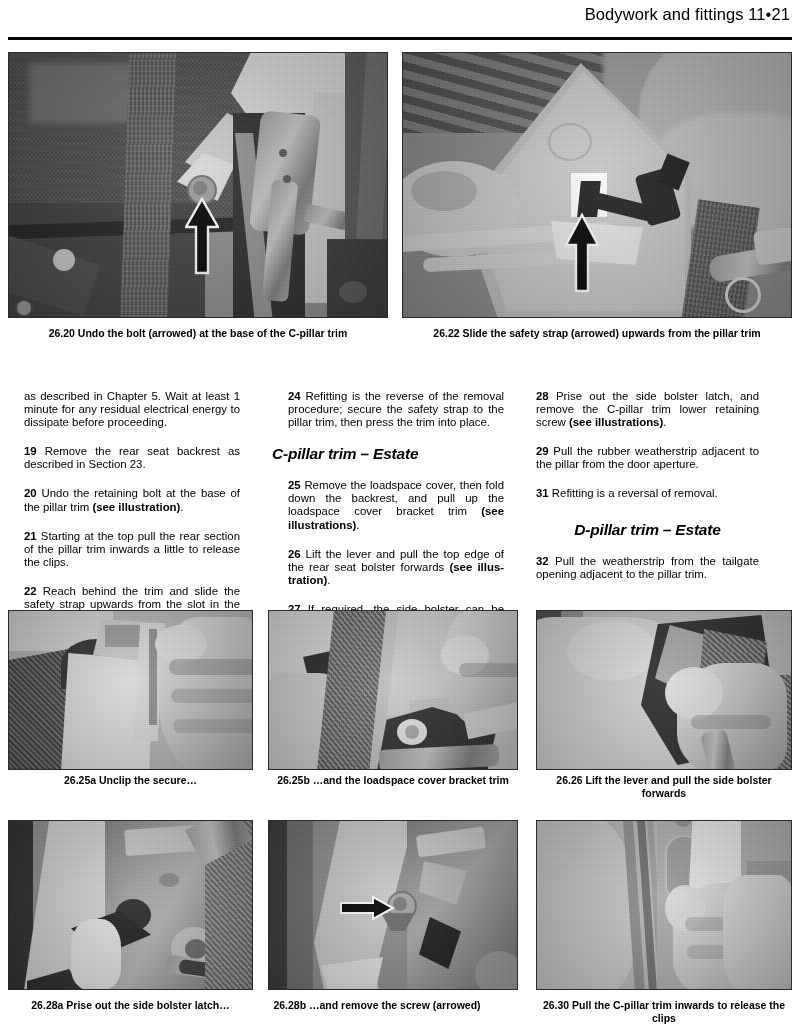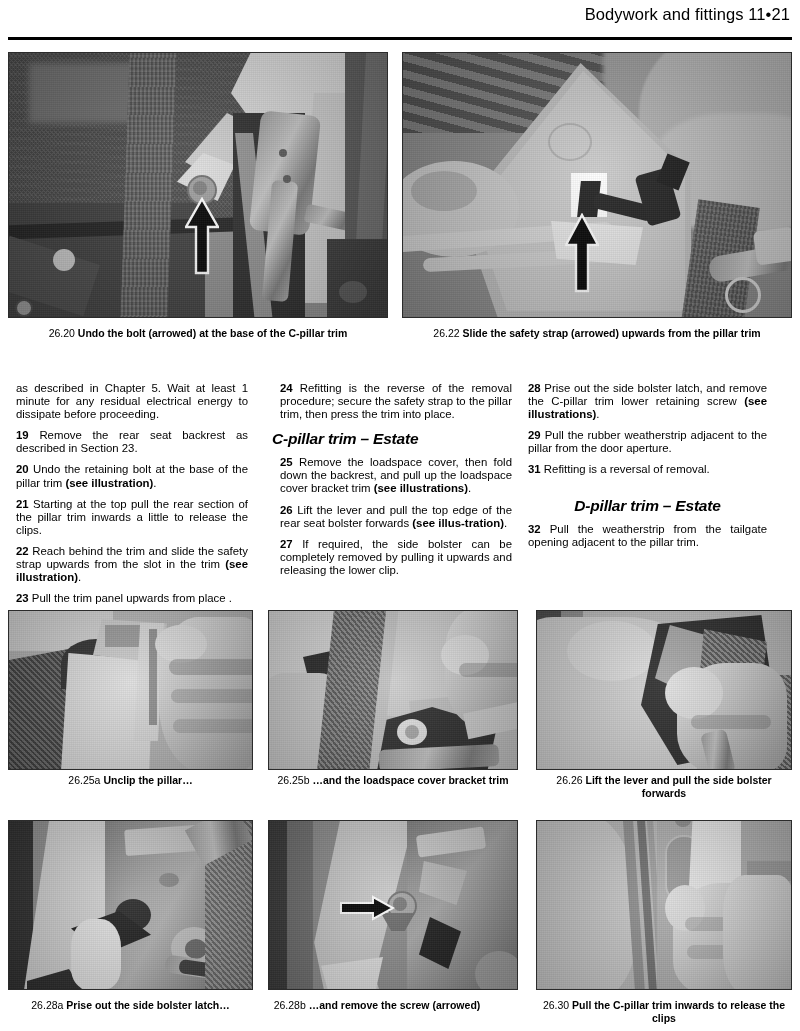--- a/index.html
+++ b/index.html
@@ -38,31 +38,31 @@
   .photo .inner{position:absolute;inset:0;overflow:hidden;}
 
   .caption{
     position:absolute;
     font-size:10.5px;
     font-weight:bold;
     text-align:center;
     line-height:12.5px;
     color:#000;
   }
-  .caption .num{font-weight:normal;}
+  .caption .num{font-weight:bold;}
 
   
   .col{
     position:absolute;
     font-size:11.4px;
     line-height:13.1px;
     text-align:justify;
     color:#000;
   }
-  .col p{margin:8px;}
+  .col p{margin:16px;}
   .col p.just{text-align:justify; text-align-last:left;}
   .num-lead{font-weight:bold;}
   .b{font-weight:bold;}
   .heading{
     font-weight:bold;
     font-style:italic;
     font-size:15.5px;
     line-height:18px;
     margin:9px 0 5px 0;
     text-align:left;
@@ -381,21 +381,21 @@
       <div style="position:absolute;left:154px;top:104px;width:80px;height:14px;background:rgba(110,110,110,.35);border-radius:8px;"></div>
 
       <div class="metal" style="left:168px;top:120px;width:26px;height:44px;border-radius:6px;transform:rotate(-14deg);"></div>
       <div class="grain"></div>
       <div class="vig"></div>
     </div>
   </div>
 
   <div class="caption" style="left:8px; top:774px; width:245px;">
     <span class="num">26.25a</span>
-    <span>Unclip the pillar…</span>
+    <span>Unclip the secure…</span>
   </div>
   <div class="caption" style="left:268px; top:774px; width:250px;">
     <span class="num">26.25b</span>
     <span>…and the loadspace cover bracket trim</span>
   </div>
   <div class="caption" style="left:536px; top:774px; width:256px;">
     <span class="num">26.26</span>
     <span>Lift the lever and pull the side bolster forwards</span>
   </div>
 

